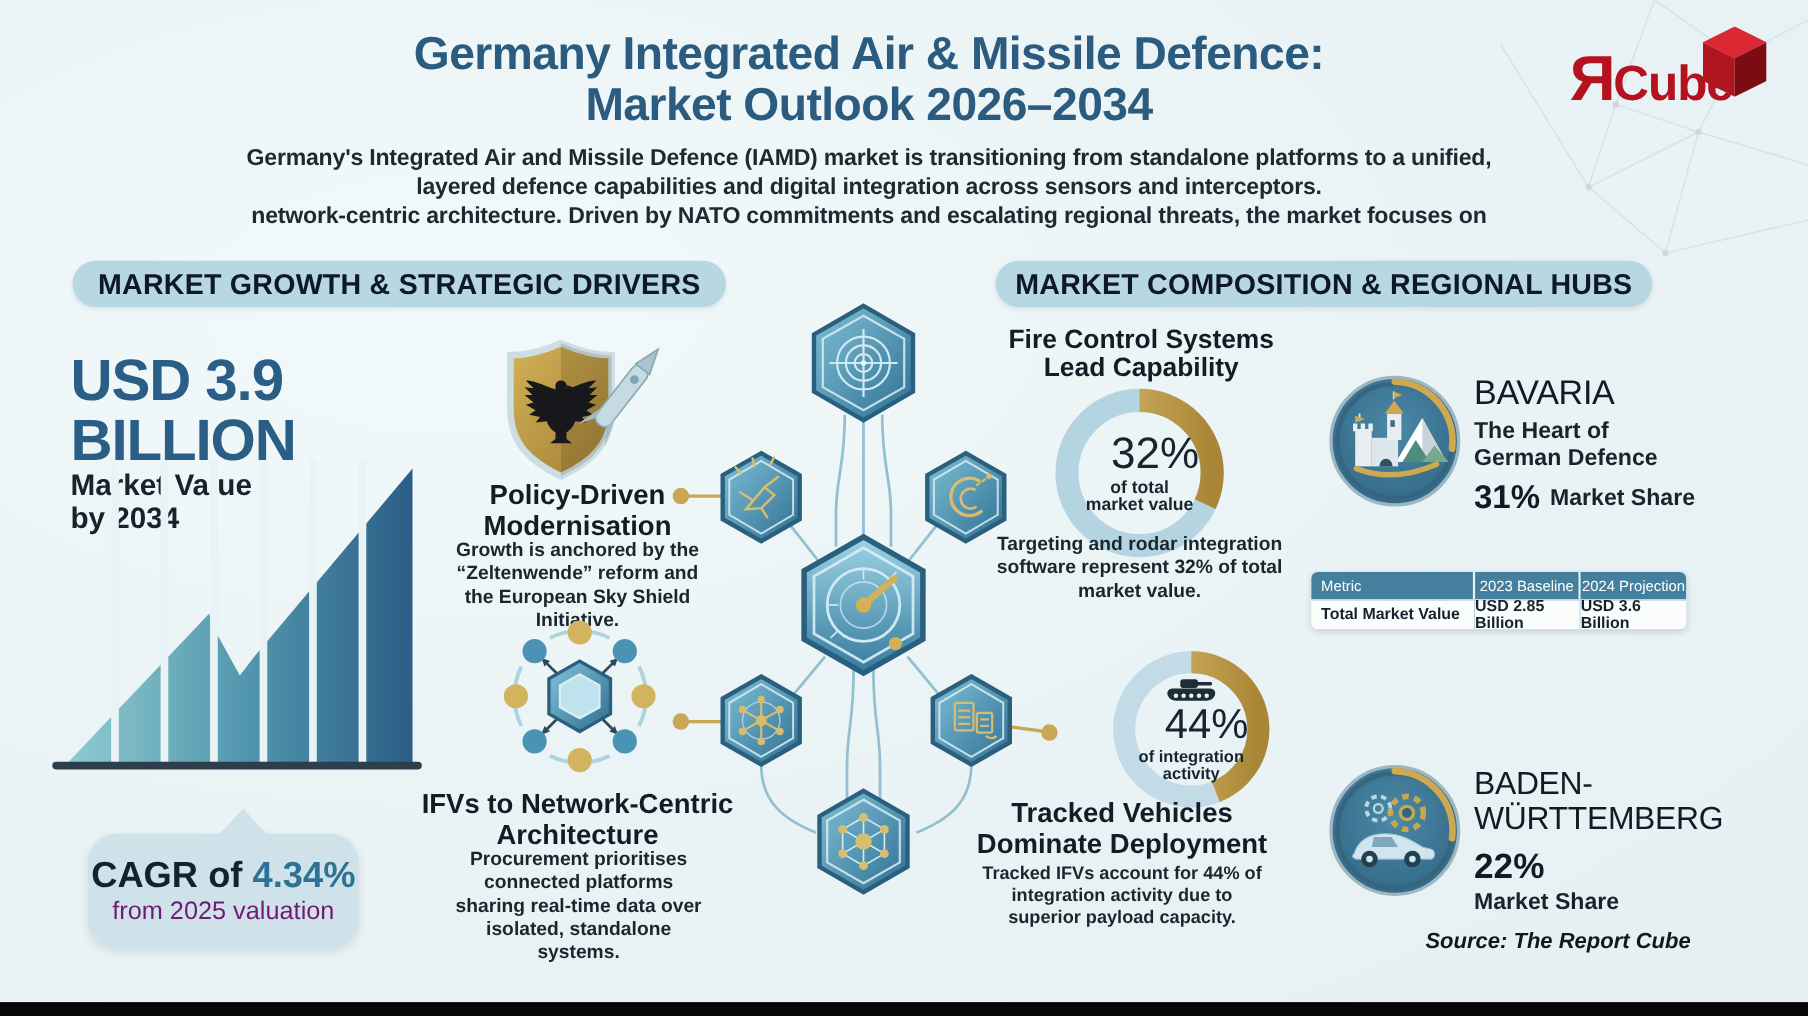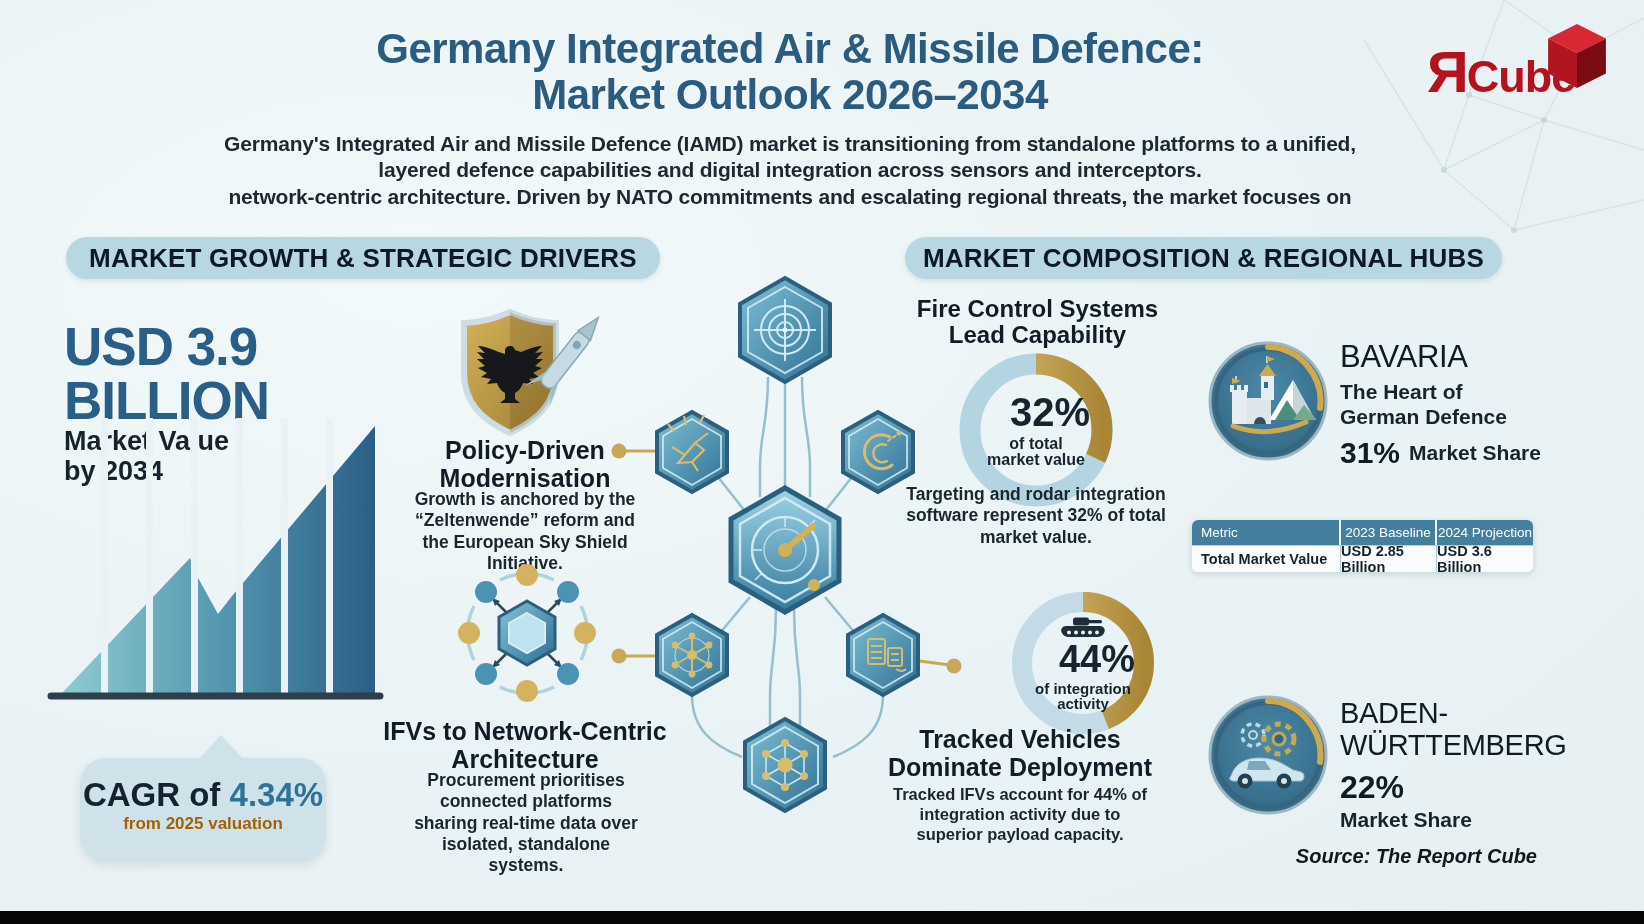--- a/index.html
+++ b/index.html
@@ -14,23 +14,23 @@
     display:flex;align-items:center;justify-content:center;letter-spacing:0.2px;box-shadow:0 2px 5px rgba(40,70,90,.12);}
   .bigvalue{font-size:53px;font-weight:800;color:#2b5e86;line-height:1.02;letter-spacing:-1px;}
   .caption{font-size:27px;font-weight:700;color:#16232c;line-height:1.12;}
   .h-driver{font-size:25px;font-weight:800;color:#101d26;line-height:1.1;}
   .desc{font-size:17.5px;font-weight:600;color:#1a262e;line-height:1.22;}
   .cagr-box{background:#cfe2e9;border-radius:26px;box-shadow:0 3px 8px rgba(40,70,90,.12);}
   .cagr-tail{position:absolute;top:-23px;left:118px;width:0;height:0;
     border-left:23px solid transparent;border-right:23px solid transparent;border-bottom:25px solid #cfe2e9;}
   .cagr-line1{font-size:33px;font-weight:800;color:#12222e;}
   .cagr-line1 .pct{color:#2e7396;}
-  .cagr-line2{font-size:17px;font-weight:700;color:#a16207;}
+  .cagr-line2{font-size:23px;font-weight:400;color:#701a75;}
   .donut-txt{position:absolute;inset:0;display:flex;flex-direction:column;align-items:center;justify-content:center;line-height:1.02;}
-  .donut-pct{font-weight:700;color:#15242e;margin-left:28px;}
+  .donut-pct{font-weight:400;color:#15242e;margin-left:28px;}
   .donut-sub{font-weight:700;color:#15242e;}
   .region-name{font-size:29px;font-weight:400;color:#0f1c25;line-height:1.1;letter-spacing:-0.3px;}
   .region-tag{font-size:21px;font-weight:600;color:#17242c;line-height:1.2;}
   .region-share{font-size:30px;font-weight:800;color:#0f1c25;}
   .region-share-label{font-size:21px;font-weight:600;color:#17242c;}
   .tbl{width:341px;border-radius:6px;overflow:hidden;box-shadow:0 2px 6px rgba(40,70,90,.18);}
   .tbl-row{display:grid;grid-template-columns:149px 96px 96px;}
   .tbl-h{background:#44809e;color:#ffffff;font-size:13.5px;font-weight:400;height:25px;
     display:flex;align-items:center;border-right:2px solid #e9f2f4;}
   .tbl-h:last-child{border-right:none;}

